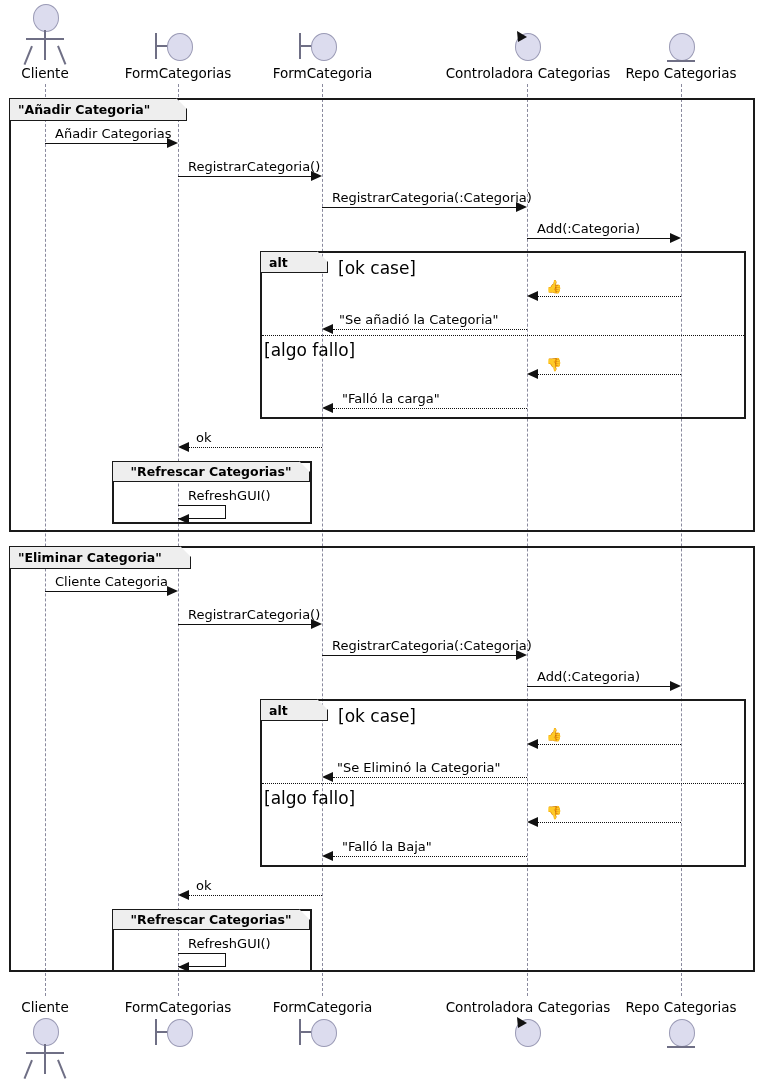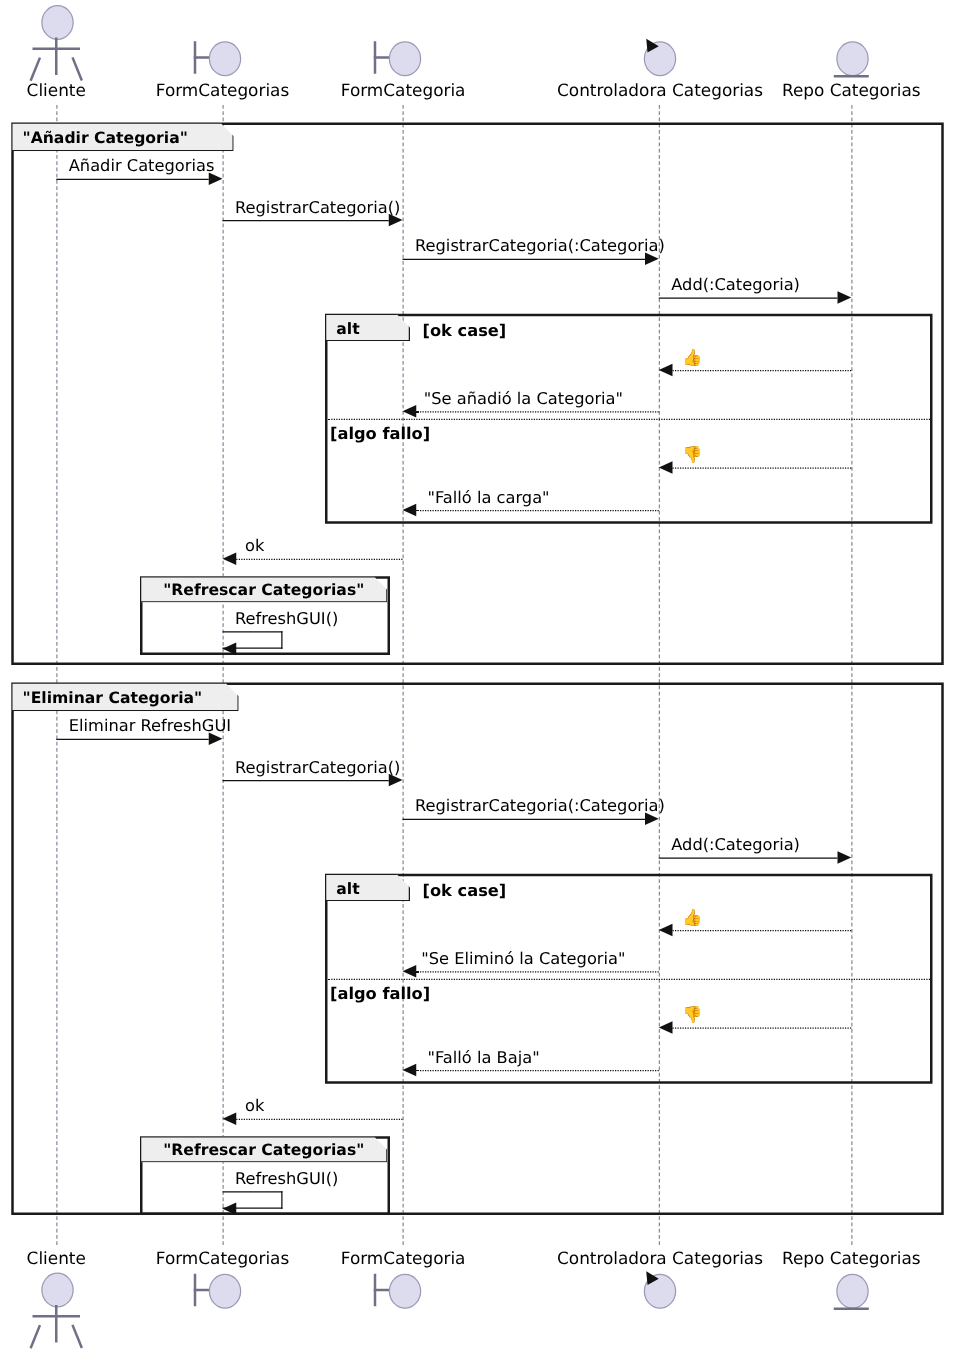--- a/index.html
+++ b/index.html
@@ -28,21 +28,21 @@
   .tab{
     position:absolute;background:#eeeeee;border:1.5px solid #1a1a1a;
     box-sizing:border-box;font-weight:bold;font-size:12.5px;
     display:flex;align-items:center;padding-left:8px;color:#000;
     white-space:nowrap;
   }
   .tab.cut{
     clip-path:polygon(0 0,calc(100% - 11px) 0,100% 11px,100% 100%,0 100%);
   }
   .guard{
-    position:absolute;font-weight:bold;font-size:13px;white-space:nowrap;
+    position:absolute;font-weight:normal;font-size:17px;white-space:nowrap;
   }
   .msg-line{position:absolute;height:0;border-top:1.4px solid #111;}
   .msg-dash{position:absolute;height:0;border-top:1.5px dotted #111;}
   .msg-label{
     position:absolute;font-size:13px;white-space:nowrap;color:#000;
   }
   .arrow-r{
     position:absolute;width:0;height:0;
     border-top:5px solid transparent;border-bottom:5px solid transparent;
     border-left:11px solid #111;
@@ -161,21 +161,21 @@
   </div>
   <div class="msg-label" style="left:188px;top:488px;">RefreshGUI()</div>
   <div class="selfbox" style="left:178px;top:505px;width:48px;height:14px;"></div>
   <div class="arrow-l" style="left:178px;top:514px;"></div>
 
   <div class="frame" style="left:9px;top:546px;width:746px;height:426px;"></div>
   <div class="tab cut" style="left:9px;top:546px;width:182px;height:23px;">
     <span>"Eliminar Categoria"</span>
   </div>
 
-  <div class="msg-label" style="left:55px;top:574px;">Eliminar RefreshGUI</div>
+  <div class="msg-label" style="left:55px;top:574px;">Cliente Categoria</div>
   <div class="msg-line" style="left:45px;top:591px;width:122px;"></div>
   <div class="arrow-r" style="left:167px;top:586px;"></div>
 
   <div class="msg-label" style="left:188px;top:607px;">RegistrarCategoria()</div>
   <div class="msg-line" style="left:178px;top:624px;width:133px;"></div>
   <div class="arrow-r" style="left:311px;top:619px;"></div>
 
   <div class="msg-label" style="left:332px;top:638px;">RegistrarCategoria(:Categoria)</div>
   <div class="msg-line" style="left:322px;top:655px;width:194px;"></div>
   <div class="arrow-r" style="left:516px;top:650px;"></div>

